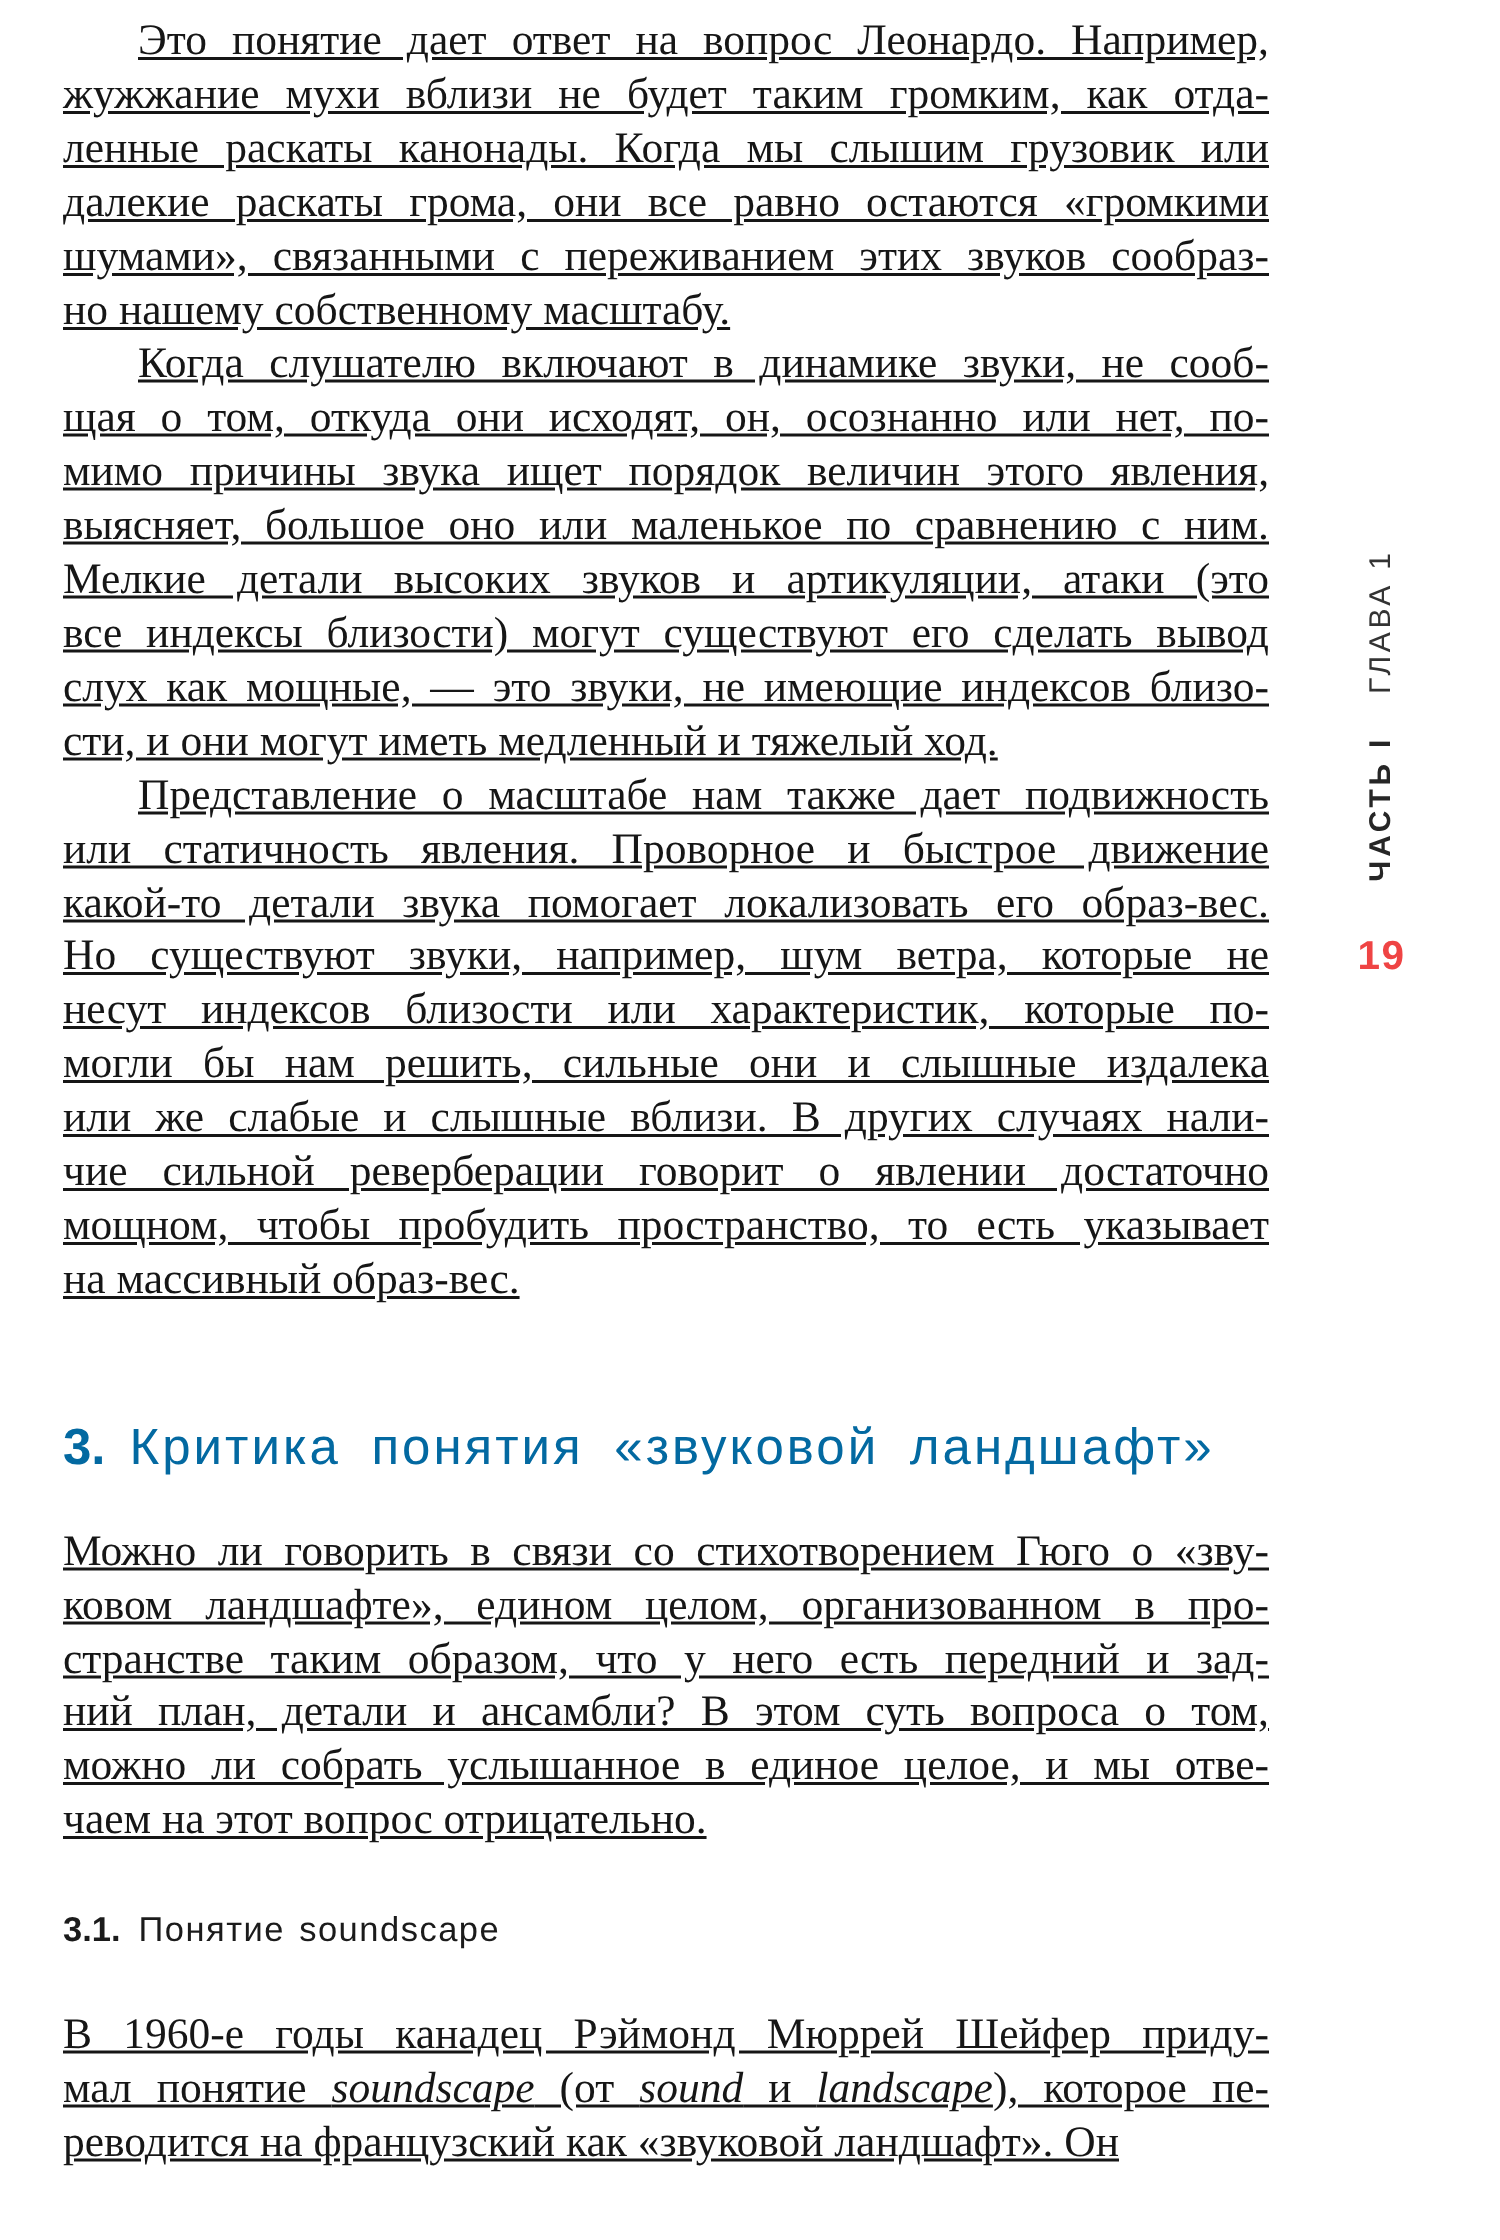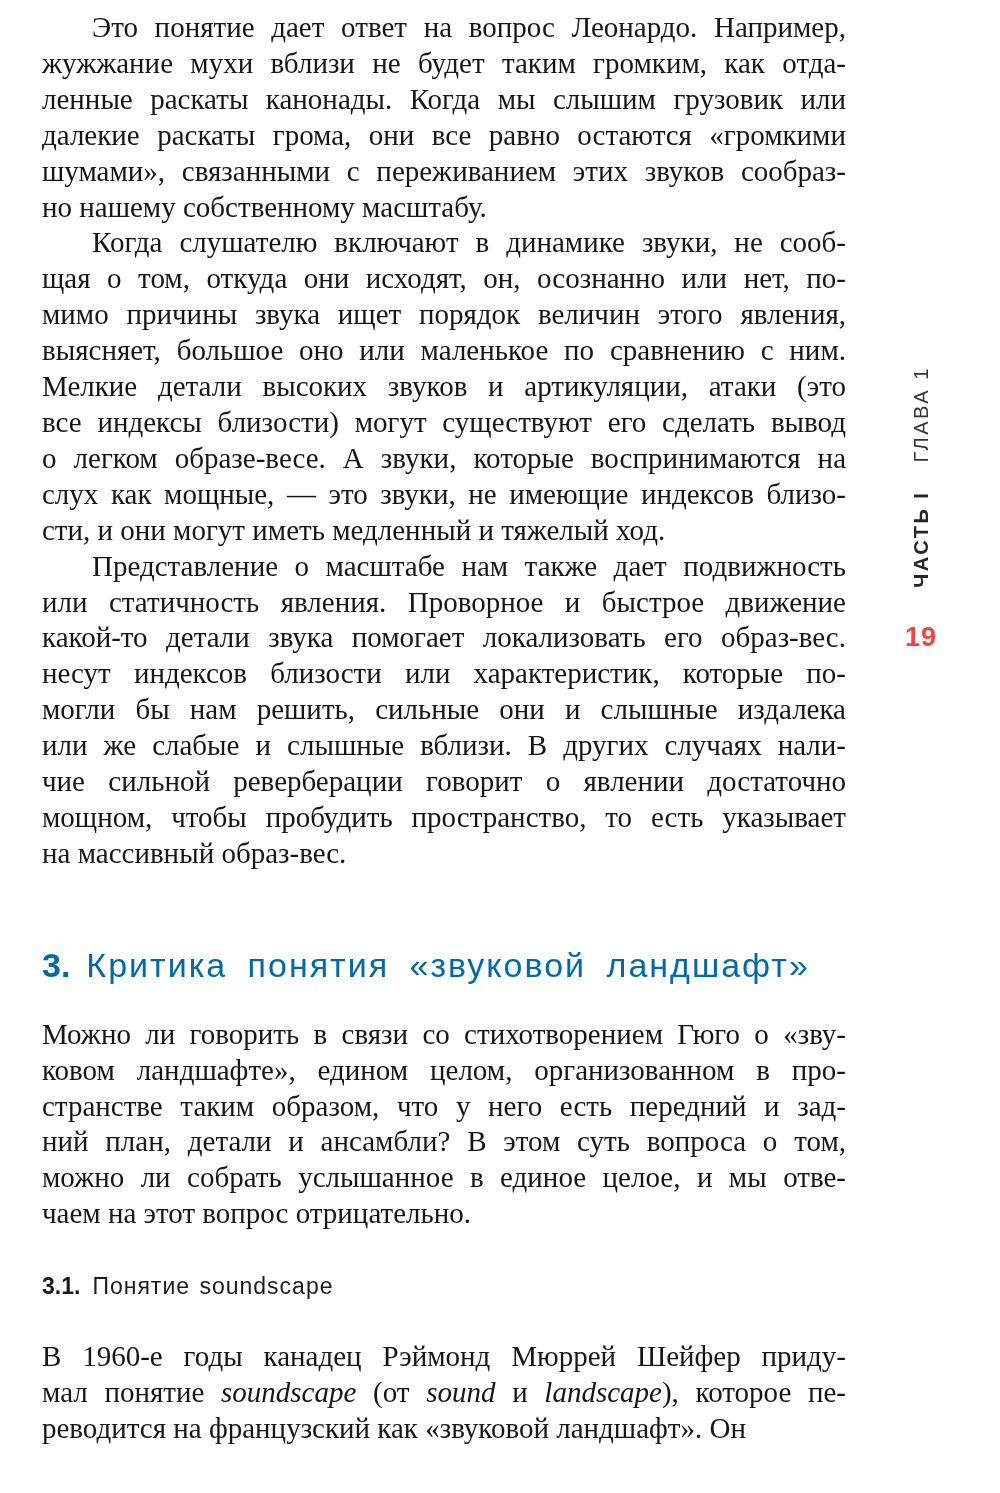--- a/index.html
+++ b/index.html
@@ -19,20 +19,21 @@
     font-family: "Liberation Serif", serif;
     font-size: 29px;
     line-height: 35.9px;
     color: #161616;
   }
   .para { margin: 0; }
   .line {
     text-align: justify;
     text-align-last: justify;
     white-space: normal;
+    text-decoration: underline;
   }
   .line.last { text-align-last: left; }
   .para.indent .line.first { text-indent: 50px; }
   .line i { font-style: italic; }
 
   .heading {
     font-family: "Liberation Sans", sans-serif;
     font-size: 34px;
     line-height: 44px;
     margin: 71px 0 30px 0;
@@ -102,28 +103,28 @@
         <div class="line"><span>шумами», связанными с переживанием этих звуков сообраз-</span></div>
         <div class="line last"><span>но нашему собственному масштабу.</span></div>
       </div>
       <div class="para indent">
         <div class="line first"><span>Когда слушателю включают в динамике звуки, не сооб-</span></div>
         <div class="line"><span>щая о том, откуда они исходят, он, осознанно или нет, по-</span></div>
         <div class="line"><span>мимо причины звука ищет порядок величин этого явления,</span></div>
         <div class="line"><span>выясняет, большое оно или маленькое по сравнению с ним.</span></div>
         <div class="line"><span>Мелкие детали высоких звуков и артикуляции, атаки (это</span></div>
         <div class="line"><span>все индексы близости) могут существуют его сделать вывод</span></div>
-        <div class="line"><span>о легком образе-весе. А звуки, которые воспринимаются на</span></div>
         <div class="line"><span>слух как мощные, — это звуки, не имеющие индексов близо-</span></div>
         <div class="line last"><span>сти, и они могут иметь медленный и тяжелый ход.</span></div>
       </div>
       <div class="para indent">
         <div class="line first"><span>Представление о масштабе нам также дает подвижность</span></div>
         <div class="line"><span>или статичность явления. Проворное и быстрое движение</span></div>
         <div class="line"><span>какой-то детали звука помогает локализовать его образ-вес.</span></div>
+        <div class="line"><span>Но существуют звуки, например, шум ветра, которые не</span></div>
         <div class="line"><span>несут индексов близости или характеристик, которые по-</span></div>
         <div class="line"><span>могли бы нам решить, сильные они и слышные издалека</span></div>
         <div class="line"><span>или же слабые и слышные вблизи. В других случаях нали-</span></div>
         <div class="line"><span>чие сильной реверберации говорит о явлении достаточно</span></div>
         <div class="line"><span>мощном, чтобы пробудить пространство, то есть указывает</span></div>
         <div class="line last"><span>на массивный образ-вес.</span></div>
       </div>
       <div class="heading"><span class="num">3.</span><span class="txt">Критика понятия «звуковой ландшафт»</span></div>
       <div class="para">
         <div class="line first"><span>Можно ли говорить в связи со стихотворением Гюго о «зву-</span></div>

